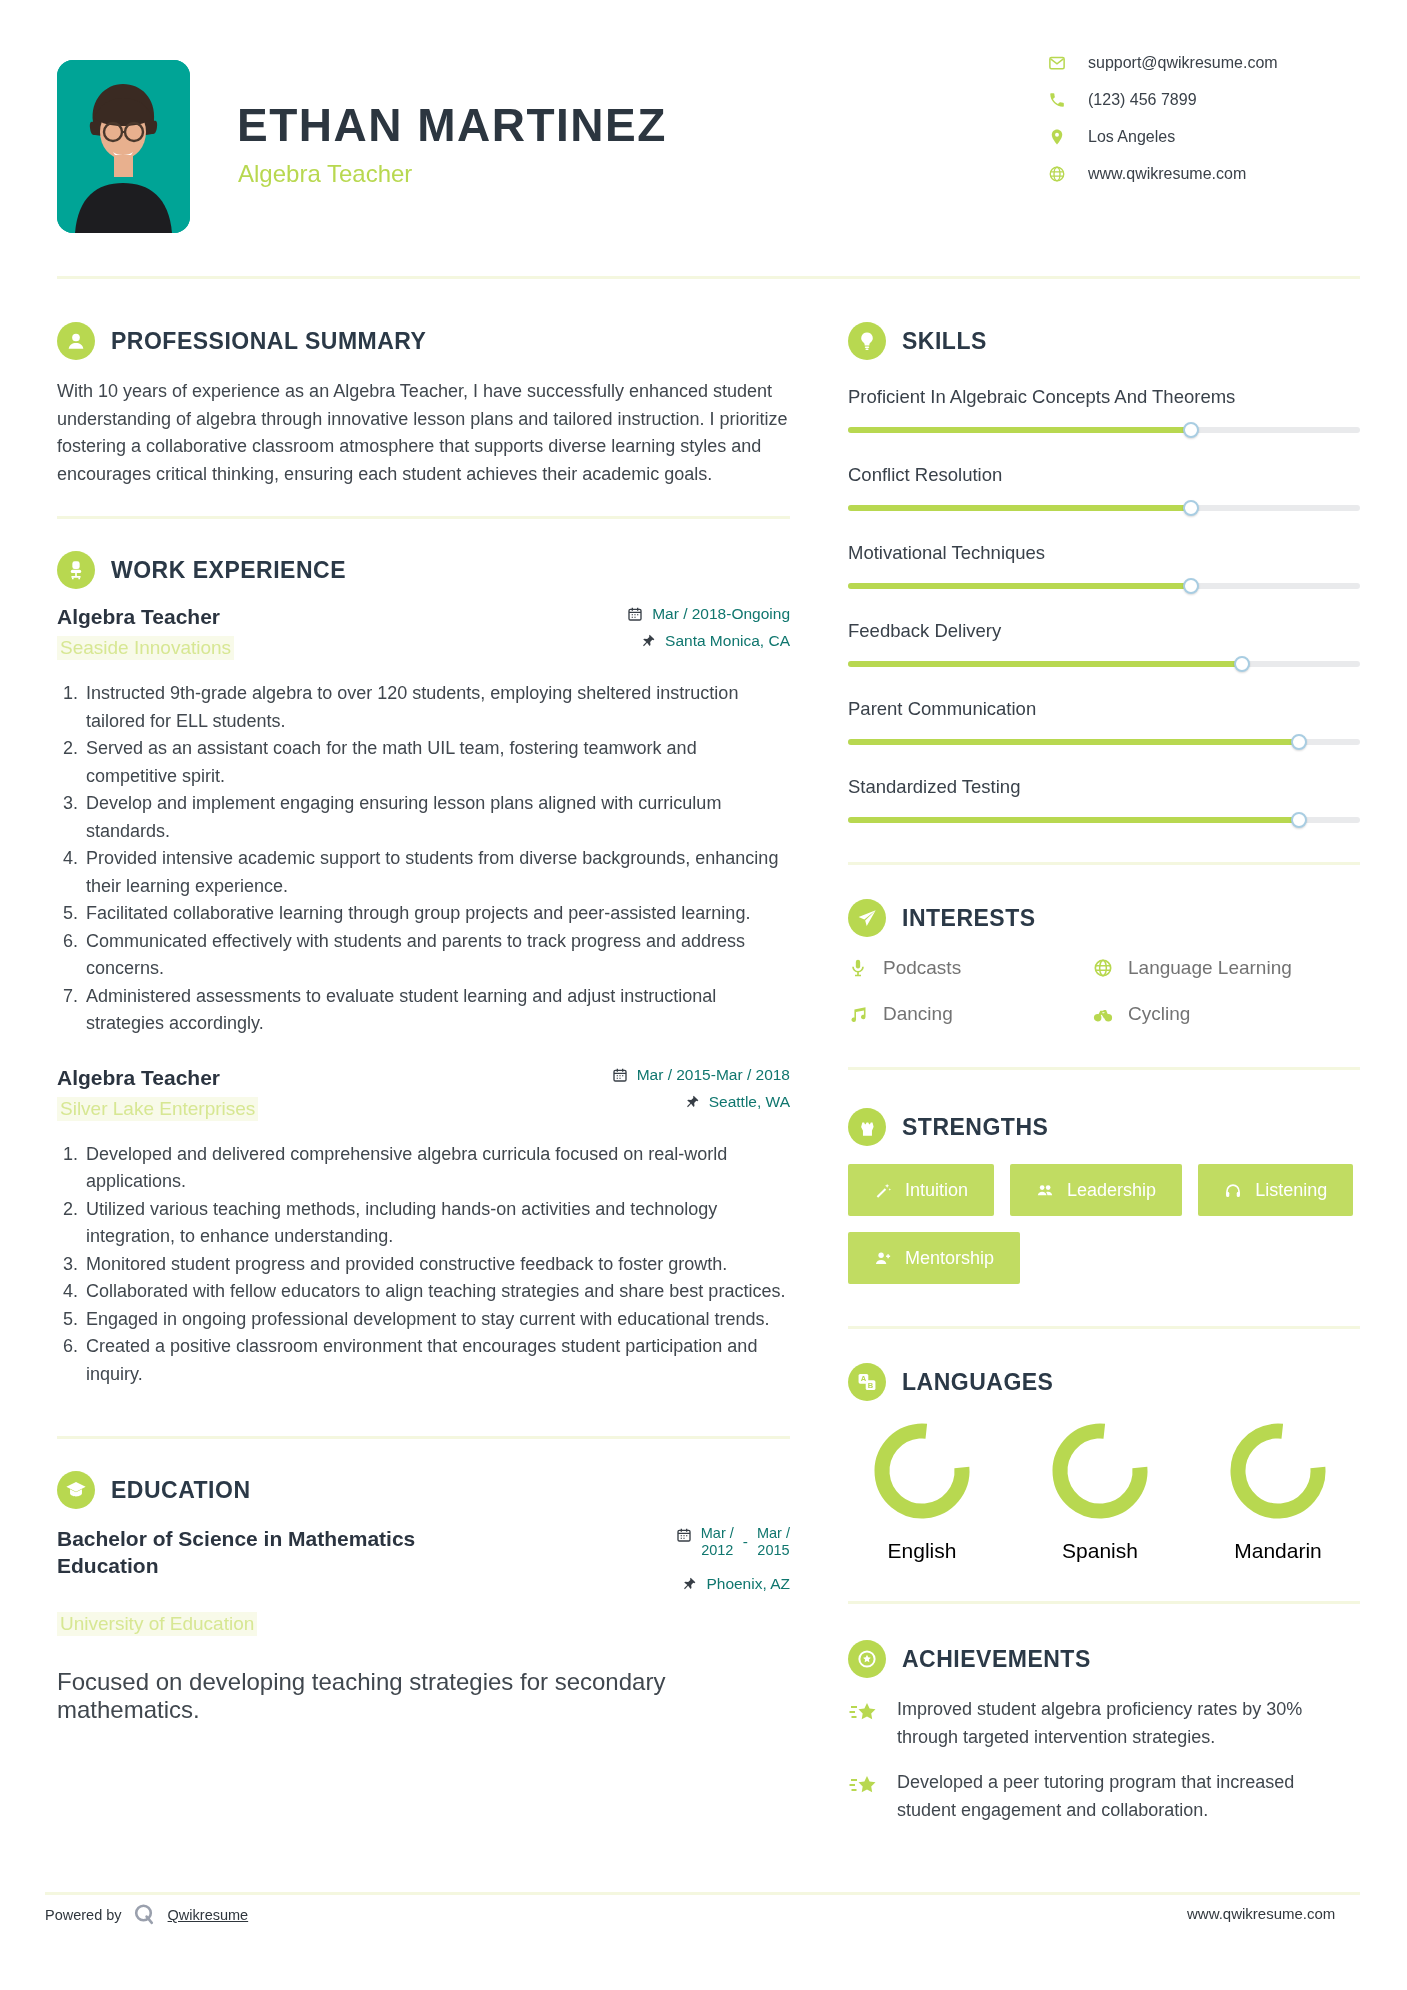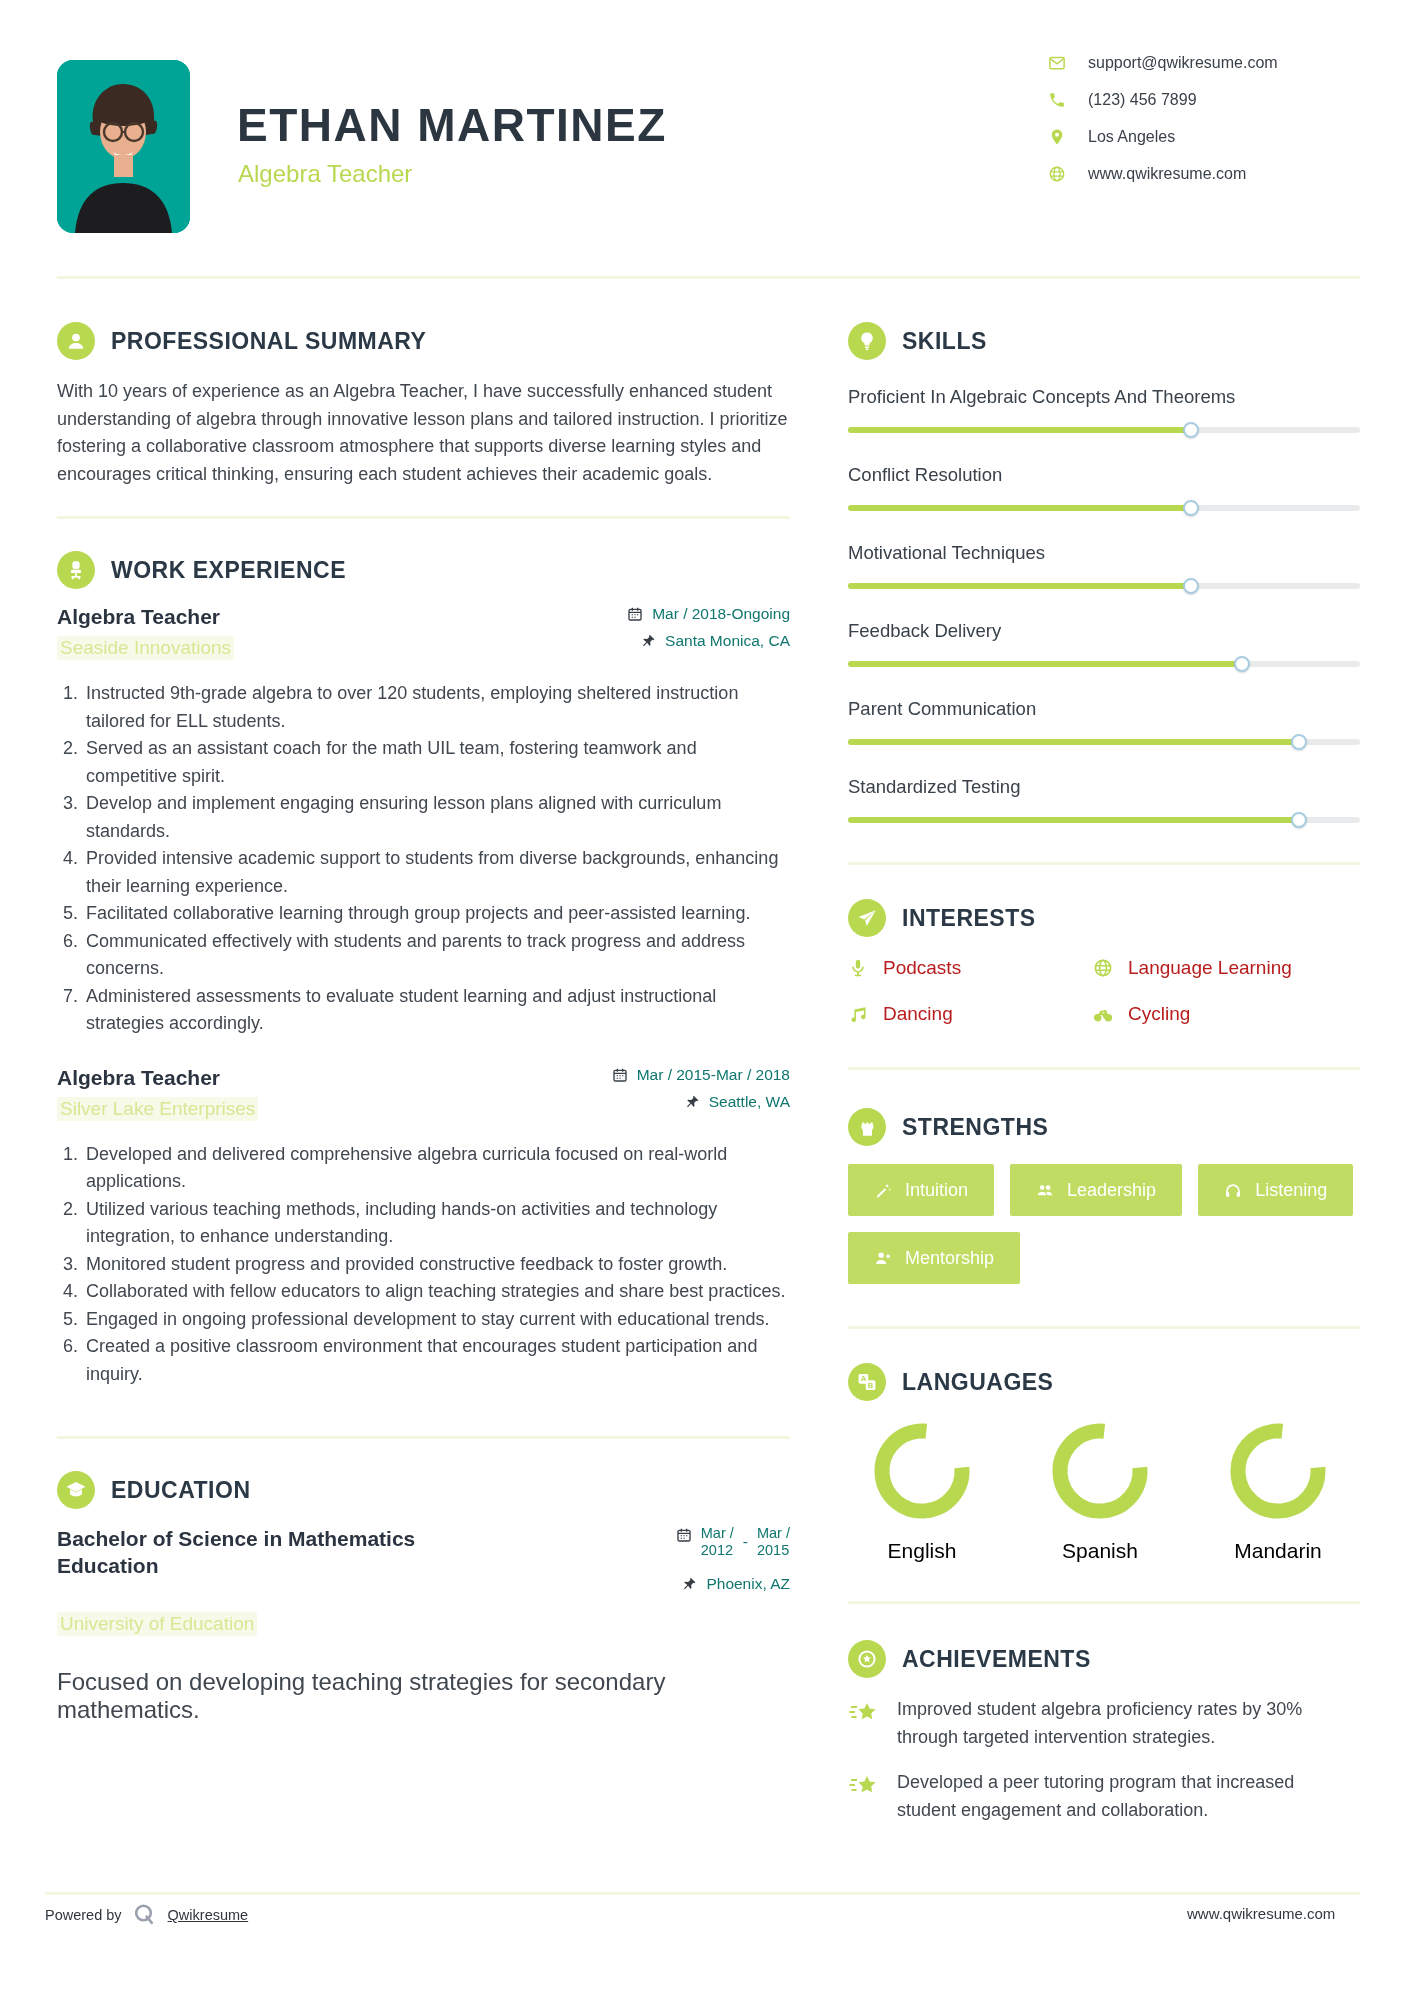--- a/index.html
+++ b/index.html
@@ -42,41 +42,41 @@
   .summary-text{margin-top:18px;font-size:18px;line-height:27.5px;color:var(--text)}
 
   .job{margin-top:16px}
   .job-head{display:flex;justify-content:space-between;align-items:flex-start}
   .job-title-line{font-size:21px;font-weight:bold;color:#2b3440}
   .company{display:inline-block;margin-top:7px;font-size:19px;color:var(--accent-light);background:#f8fae9;padding:1px 3px}
   .meta{text-align:right}
   .meta-row{display:flex;justify-content:flex-end;align-items:center;gap:9px;margin-bottom:9px;font-size:15.5px;color:#0f766e}
   .meta-row .micon{width:16px;height:16px;color:#373e46}
   .meta-row .micon svg{width:16px;height:16px;display:block}
-  .stack{white-space:pre-line;font-size:14.5px;line-height:17px;text-align:left}
+  .stack{white-space:pre-line;font-size:14.5px;line-height:17px;text-align:center}
   ol.bullets{margin-top:20px;padding-left:26px;font-size:18px;line-height:27.5px;color:var(--text)}
   ol.bullets li{padding-left:3px}
 
   .edu-head{display:flex;justify-content:space-between;align-items:flex-start;margin-top:16px}
   .degree{font-size:21px;font-weight:bold;color:#2b3440;max-width:430px;line-height:27px}
   .edu-desc{margin-top:32px;font-size:24px;line-height:27.5px}
 
   
   .skill{margin-top:26px}
   .skill-label{font-size:18.5px;color:#39414a}
   .slider{position:relative;height:16px;margin-top:14px}
   .slider-track{position:absolute;left:0;right:0;top:5px;height:6px;border-radius:3px;background:var(--track)}
   .slider-fill{position:absolute;left:0;top:5px;height:6px;border-radius:3px;background:var(--accent)}
   .slider-thumb{position:absolute;top:0;width:16px;height:16px;border-radius:50%;background:#fff;border:2px solid var(--thumb-ring);box-shadow:0 1px 2px rgba(0,0,0,.15)}
 
   .int-grid{display:grid;grid-template-columns:245px 1fr;row-gap:24px;margin-top:20px}
   .int-item{display:flex;align-items:center;gap:15px}
   .int-icon{width:20px;height:20px;color:var(--accent);flex:0 0 20px}
   .int-icon svg{width:20px;height:20px;display:block;fill:currentColor}
-  .int-label{font-size:19px;color:#b91c1c}
+  .int-label{font-size:19px;color:#737373}
 
   .chips{display:flex;flex-wrap:wrap;gap:16px;margin-top:18px}
   .chip{display:inline-flex;align-items:center;gap:13px;background:var(--chip);color:#fff;font-size:18px;padding:0 26px;height:52px;border-radius:2px}
   .chip .chicon{width:18px;height:18px;color:#fff}
   .chip .chicon svg{width:18px;height:18px;display:block;fill:currentColor}
 
   .langs{display:flex;gap:30px;margin-top:20px}
   .lang{width:148px;text-align:center}
   .lang svg{display:block;margin:0 auto}
   .lang-label{margin-top:18px;font-size:21px;color:#000000}

